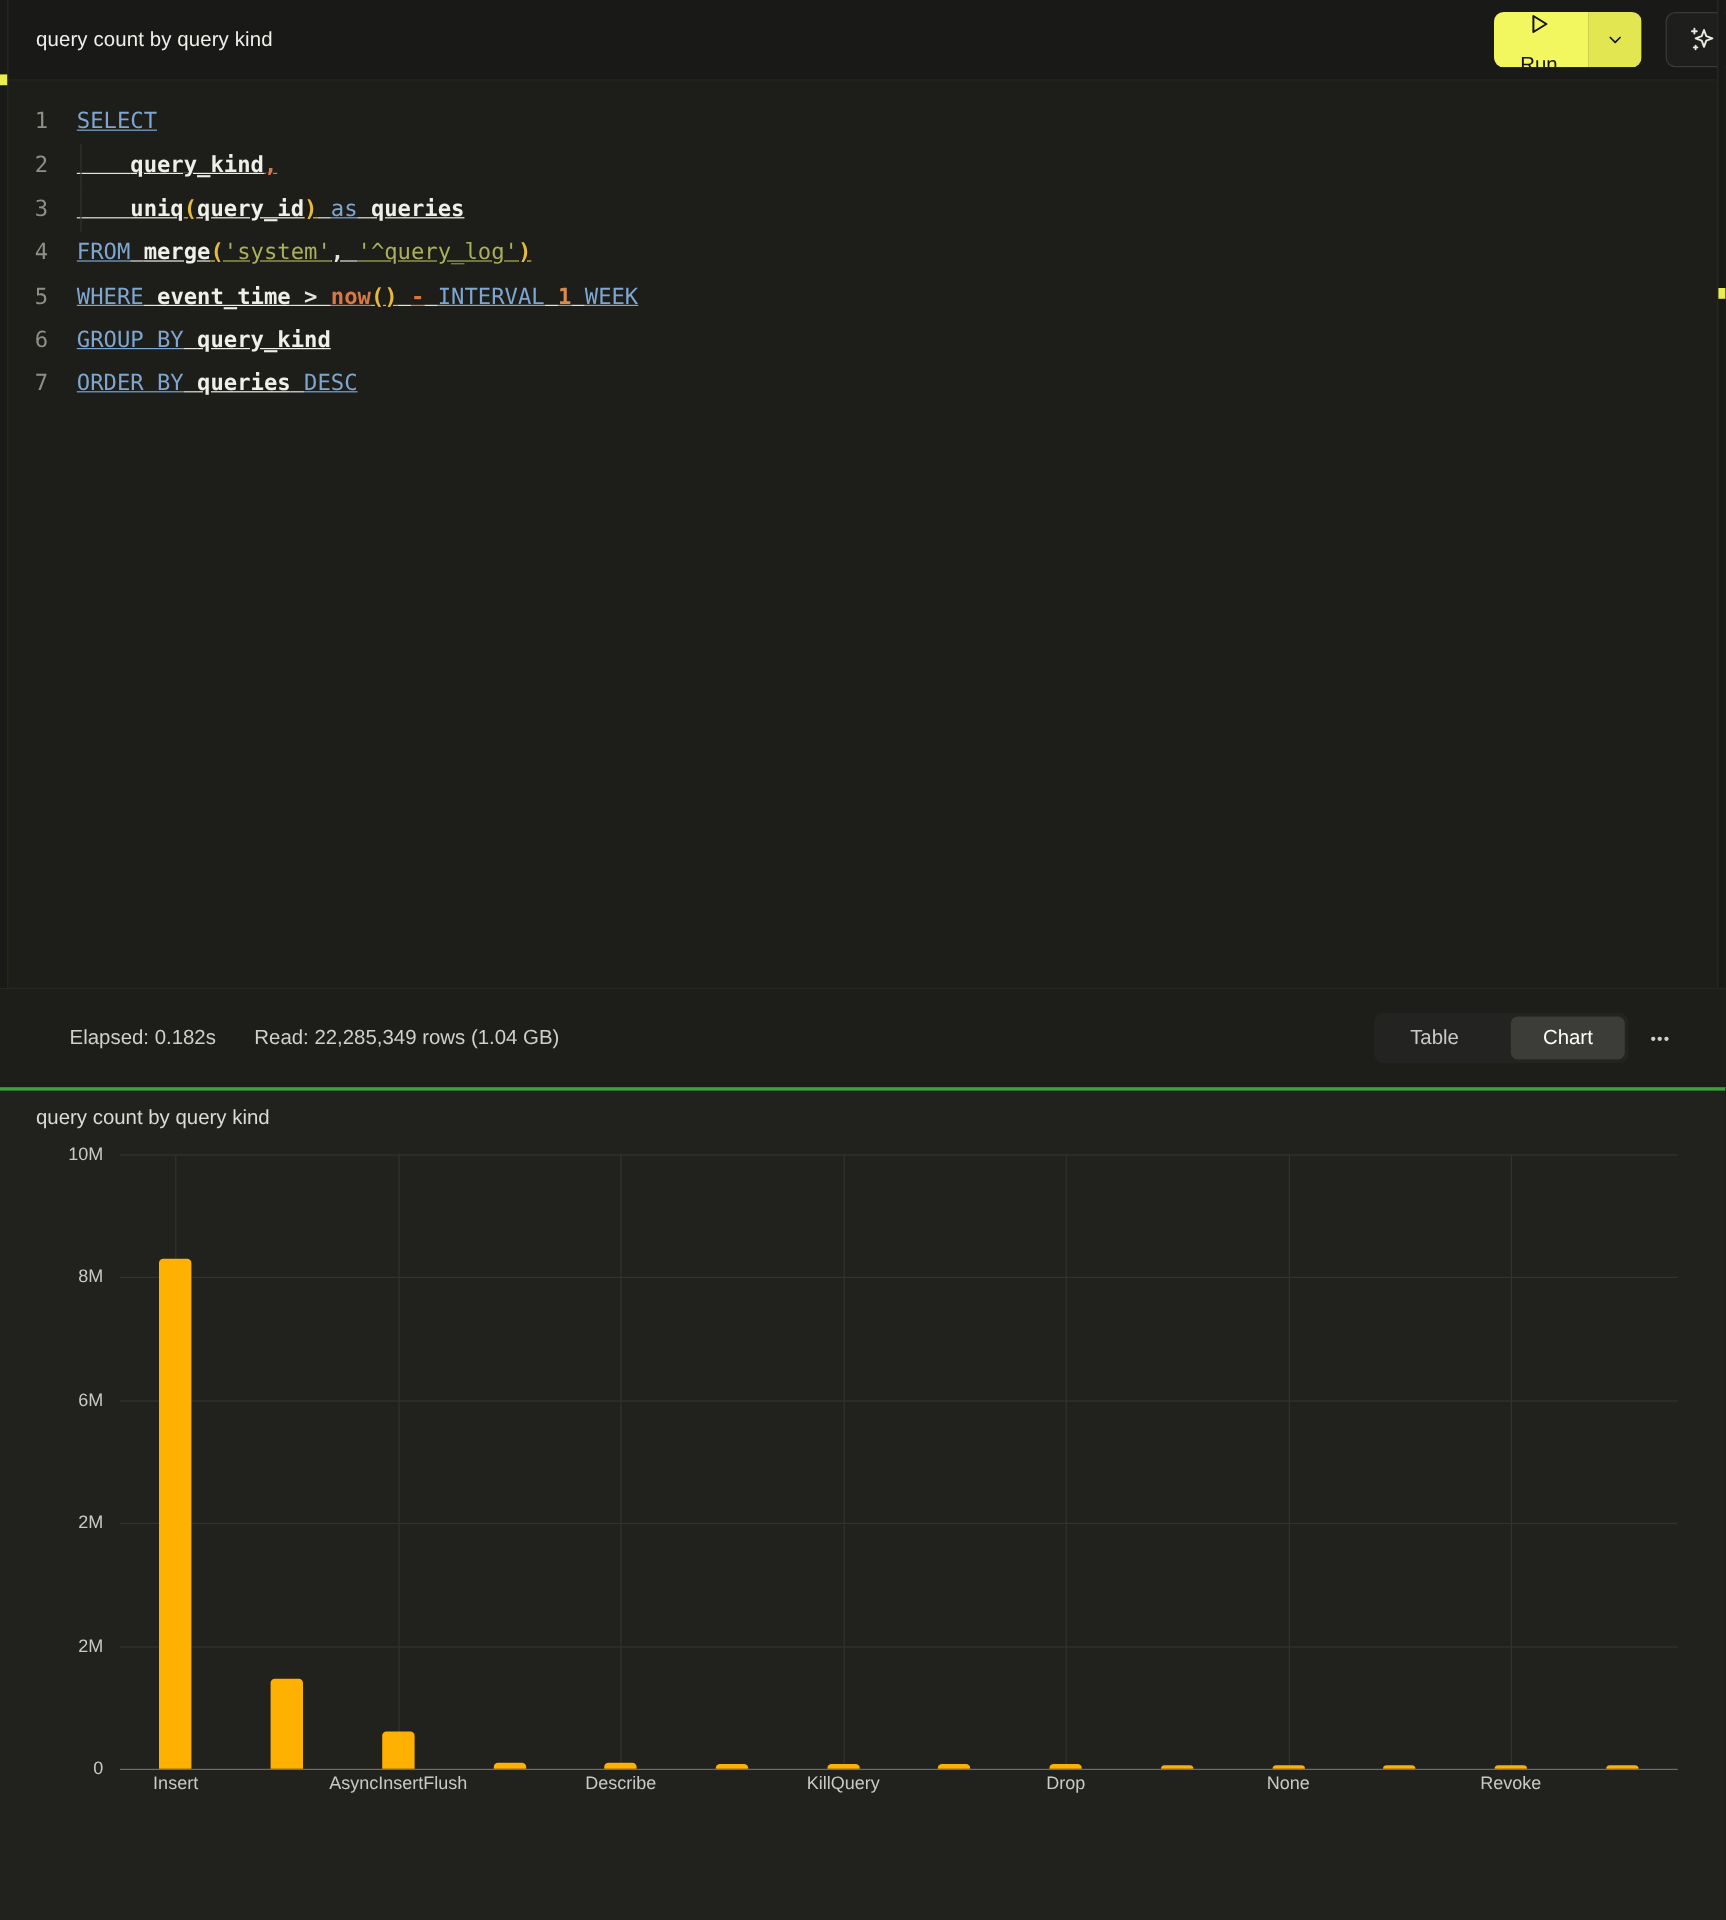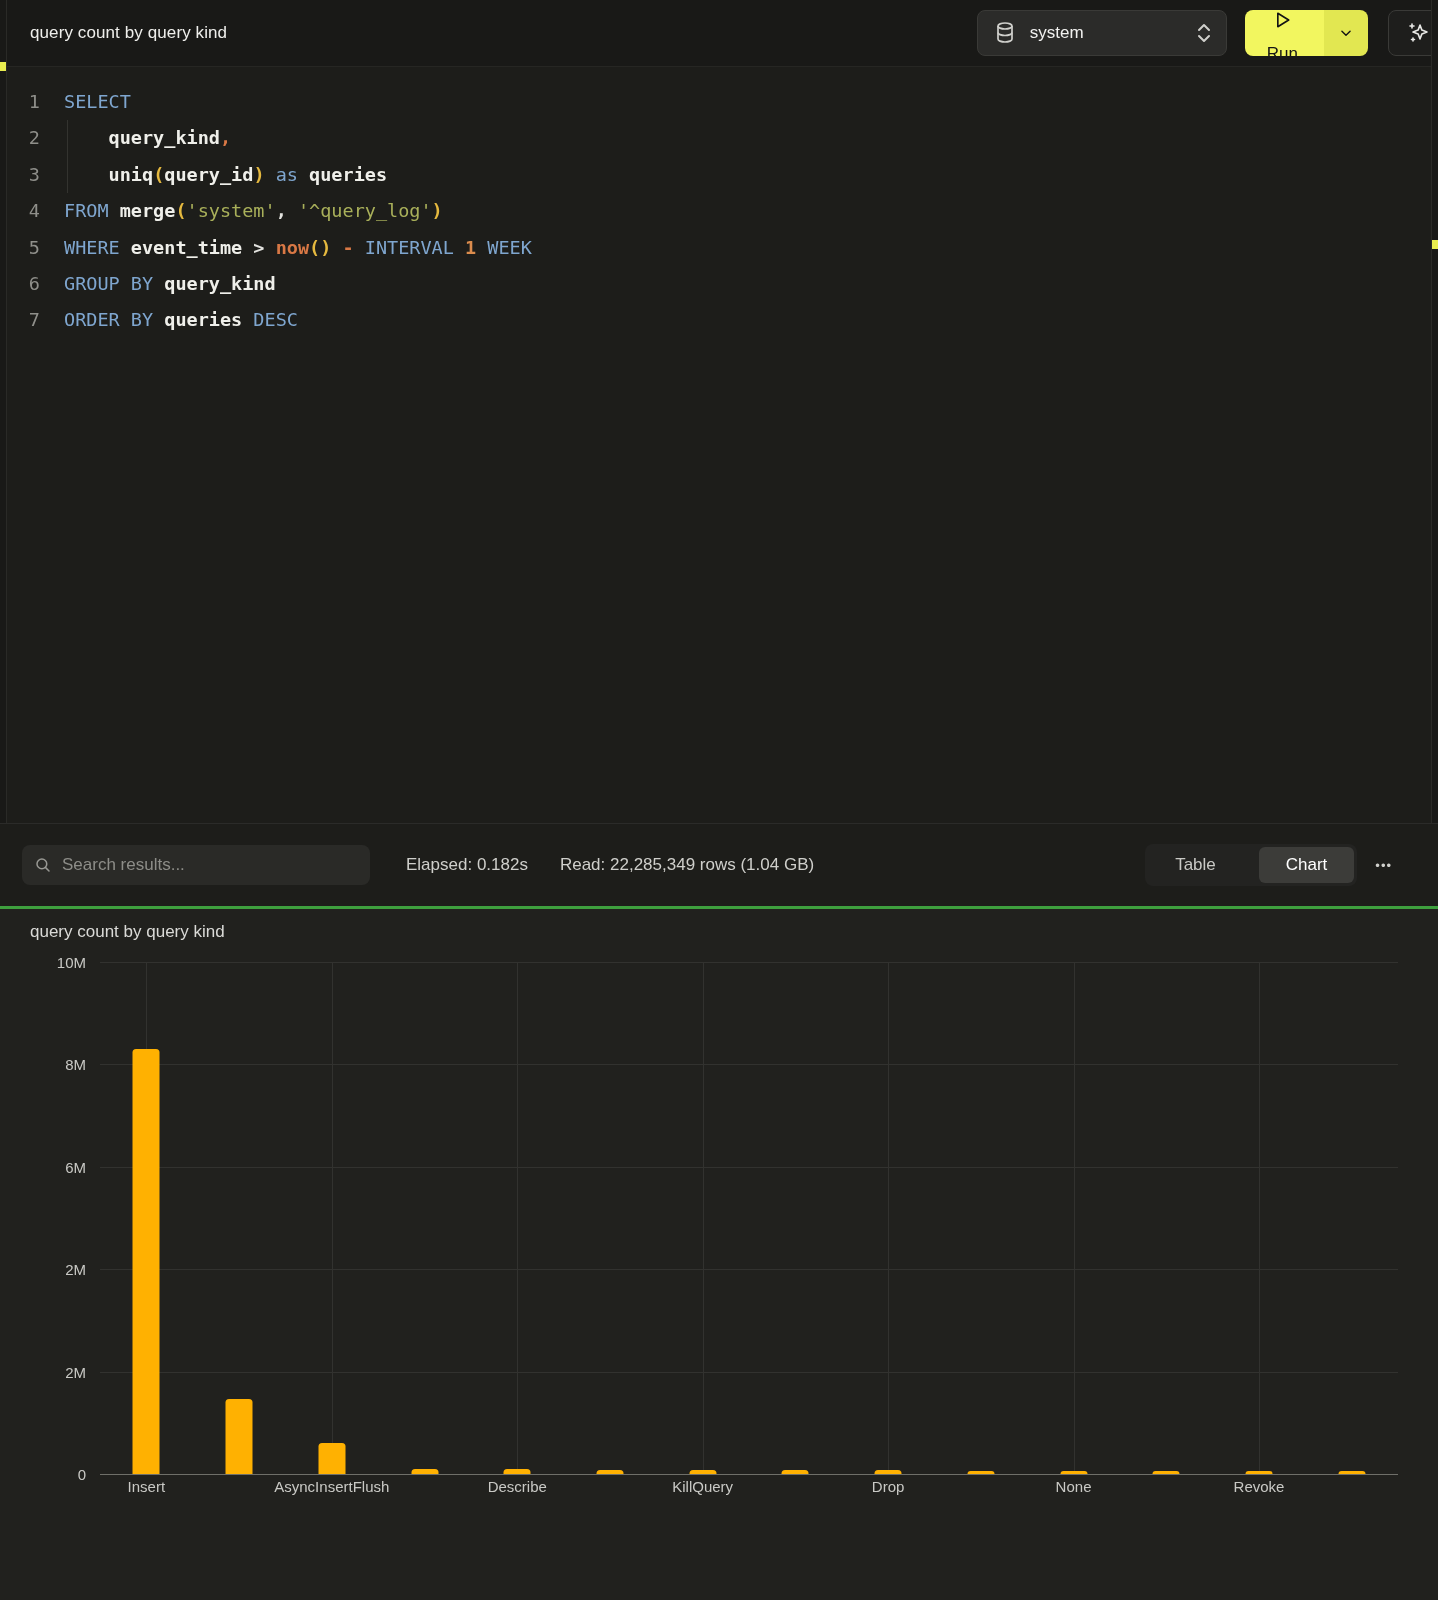--- a/index.html
+++ b/index.html
@@ -55,21 +55,21 @@
     font-family:"DejaVu Sans Mono", monospace; font-size:18.5px;
   }
   .line-number {
     width:40px; text-align:right; color:#8F8F8A; flex:none; font-weight:400;
   }
   .line-code { margin-left:24px; white-space:pre; }
   .code-line.indented::after {
     content:""; position:absolute; left:67px; top:0; bottom:0;
     width:1px; background:#33332F;
   }
-  .tok { white-space:pre; }
+  .tok { white-space:pre;text-decoration:underline; }
   .tok-kw     { color:#7FA6CF; }
   .tok-id     { color:#EFEFEA; font-weight:700; }
   .tok-str    { color:#A9B05A; }
   .tok-paren  { color:#E5B93F; font-weight:700; }
   .tok-accent { color:#D97845; font-weight:700; }
   .tok-num    { color:#DB8C4D; font-weight:700; }
   .tok-pl     { color:#E3E3DF; font-weight:700; }
 
   
   .edge-strip {
@@ -147,36 +147,20 @@
     font-size:15px; color:#C9C9C5; white-space:nowrap;
   }
 </style>
 </head>
 <body>
 
 <div class="header">
   <span class="page-title">query count by query kind</span>
   <div class="header-spacer"></div>
 
-  <div class="db-select">
-    <span class="db-icon">
-      <svg width="22" height="24" viewBox="0 0 22 24" fill="none" stroke="#D0D0CC" stroke-width="1.7">
-        <ellipse cx="11" cy="5" rx="7" ry="3"></ellipse>
-        <path d="M4 5v6.5c0 1.66 3.13 3 7 3s7-1.34 7-3V5"></path>
-        <path d="M4 11.5V18c0 1.66 3.13 3 7 3s7-1.34 7-3v-6.5"></path>
-      </svg>
-    </span>
-    <span class="db-value">system</span>
-    <span style="display:flex;">
-      <svg width="16" height="22" viewBox="0 0 16 22" fill="none" stroke="#D0D0CC" stroke-width="2" stroke-linecap="round" stroke-linejoin="round">
-        <path d="M3 8l5-5 5 5"></path>
-        <path d="M3 14l5 5 5-5"></path>
-      </svg>
-    </span>
-  </div>
 
   <div class="run-group">
     <button class="run-main">
       <span style="display:flex;">
         <svg width="20" height="20" viewBox="0 0 24 24" fill="none" stroke="#141414" stroke-width="2" stroke-linejoin="round">
           <path d="M7 4l13 8-13 8z"></path>
         </svg>
       </span>
       <span>Run</span>
     </button>
@@ -232,29 +216,20 @@
       </div>
     </div>
 </div>
 
 <div class="edge-strip left"></div>
 <div class="edge-strip right"></div>
 <div class="notch left"></div>
 <div class="notch right"></div>
 
 <div class="results-toolbar">
-  <div class="search-box">
-    <span style="display:flex;">
-      <svg width="18" height="18" viewBox="0 0 24 24" fill="none" stroke="#989893" stroke-width="2" stroke-linecap="round">
-        <circle cx="10.5" cy="10.5" r="6.5"></circle>
-        <path d="M15.5 15.5L20 20"></path>
-      </svg>
-    </span>
-    <input type="text" placeholder="Search results..." style="">
-  </div>
   <span class="stat-text stat-elapsed">Elapsed: 0.182s</span>
   <span class="stat-text stat-read">Read: 22,285,349 rows (1.04 GB)</span>
   <div class="toolbar-spacer"></div>
   <div class="view-toggle">
     <button class="view-tab">Table</button>
     <button class="view-tab active">Chart</button>
   </div>
   <button class="more-btn">•••</button>
 </div>
 

